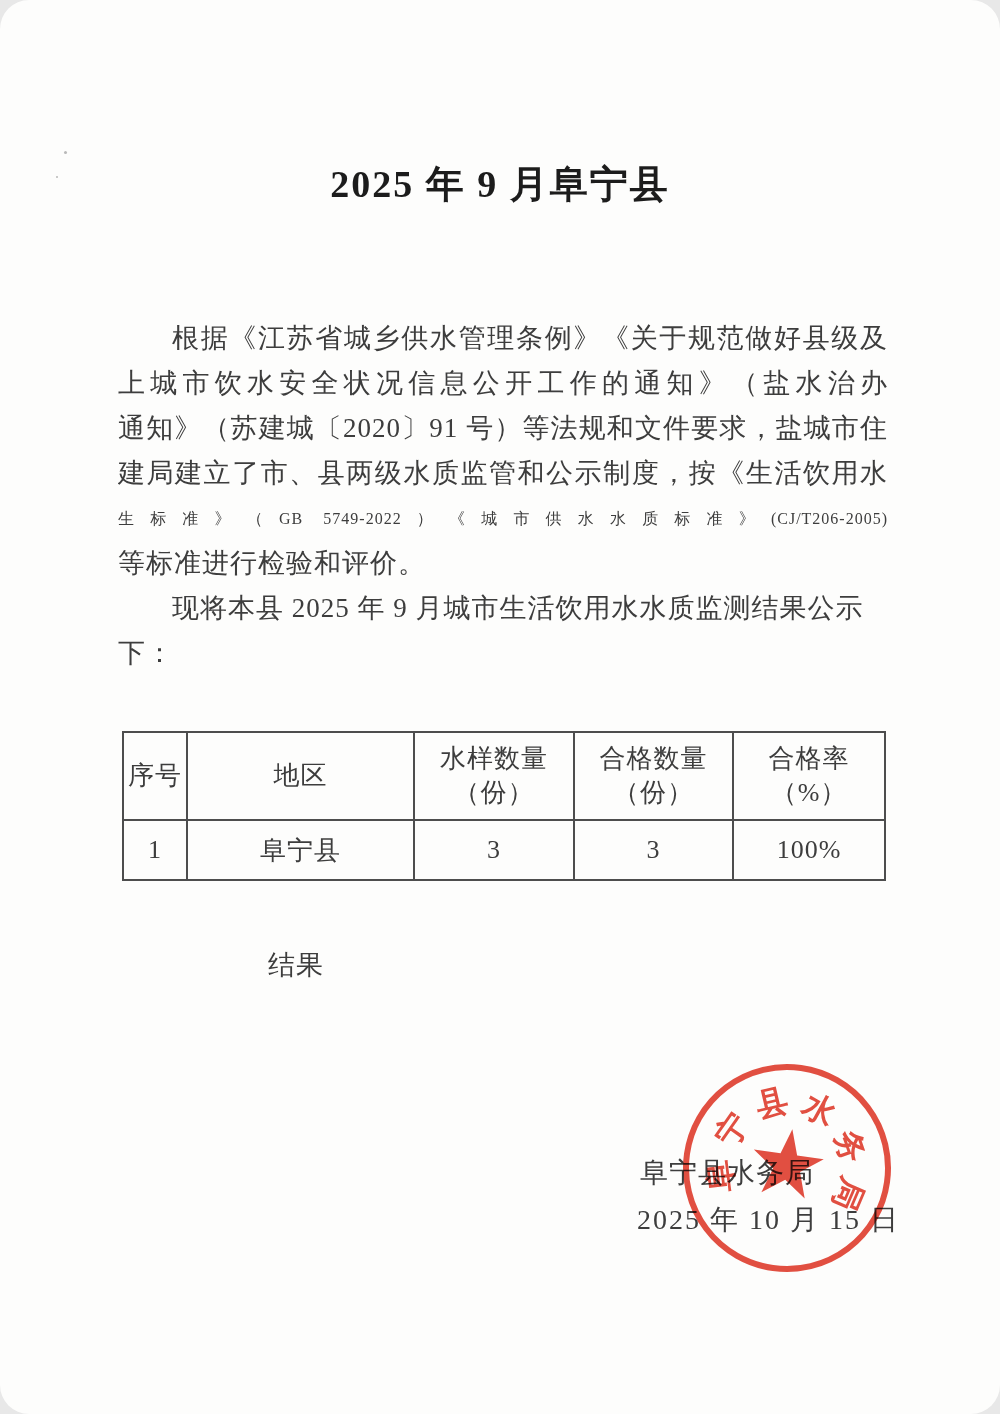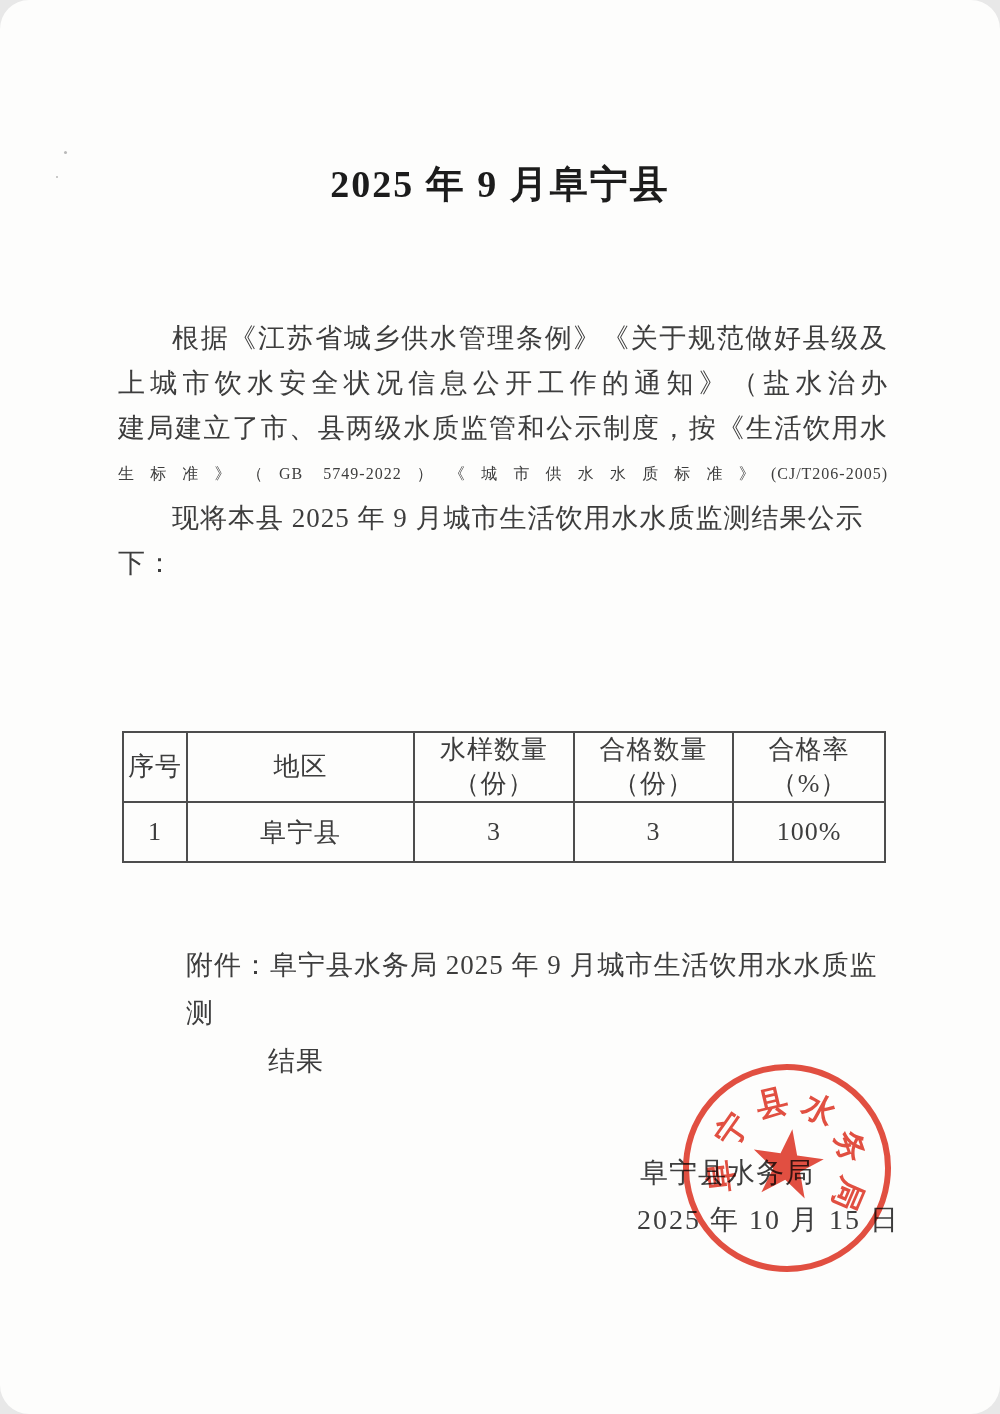--- a/index.html
+++ b/index.html
@@ -30,21 +30,21 @@
   .body-line.short{text-align:left;text-align-last:left;}
   .body-line.tight{font-size:16px;}
 
   
   .results-table{position:absolute;left:122px;top:731px;width:762px;
                  border-collapse:collapse;table-layout:fixed;
                  font-size:26px;color:#3d3d3d;}
   .results-table th,.results-table td{
     border:2px solid #4d4d4d;font-weight:normal;text-align:center;
     vertical-align:middle;padding:0;letter-spacing:1px;}
-  .results-table thead tr{height:70px;}
+  .results-table thead tr{height:88px;}
   .results-table tbody tr{height:60px;}
   .hdr-line{display:block;line-height:34px;}
 
   
   .attachment{position:absolute;left:186px;top:941px;width:710px;
               font-size:27px;line-height:48px;letter-spacing:1px;color:#3d3d3d;}
   .attachment .cont{padding-left:82px;}
 
   
   .sig-agency{position:absolute;left:640px;top:1154px;width:240px;
@@ -76,22 +76,24 @@
   <div class="speck speck1"></div>
   <div class="speck speck2"></div>
 
   <div class="title">
     <div>2025 年 9 月阜宁县</div>
   </div>
 
   <div class="body-text">
     <div class="body-line indent">根据《江苏省城乡供水管理条例》《关于规范做好县级及以</div>
     <div class="body-line">上城市饮水安全状况信息公开工作的通知》（盐水治办〔2019〕</div>
+    <div class="body-line">通知》（苏建城〔2020〕91 号）等法规和文件要求，盐城市住</div>
     <div class="body-line">建局建立了市、县两级水质监管和公示制度，按《生活饮用水卫</div>
     <div class="body-line tight">生标准》（GB 5749-2022）《城市供水水质标准》(CJ/T206-2005)</div>
+    <div class="body-line short">等标准进行检验和评价。</div>
     <div class="body-line indent short">现将本县 2025 年 9 月城市生活饮用水水质监测结果公示如</div>
     <div class="body-line short">下：</div>
   </div>
 
   <table class="results-table">
     <colgroup>
       <col style="width:64px">
         <col style="width:227px">
         <col style="width:160px">
       <col style="width:159px">
@@ -124,21 +126,20 @@
         <td>1</td>
         <td>阜宁县</td>
         <td>3</td>
         <td>3</td>
         <td>100%</td>
       </tr>
     </tbody>
   </table>
 
   <div class="attachment">
-    <div><span>附件：</span><span>阜宁县水务局 2025 年 9 月城市生活饮用水水质监测</span></div>
     <div class="cont">结果</div>
   </div>
 
   <div class="sig-agency">阜宁县水务局</div>
   <div class="sig-date">2025 年 10 月 15 日</div>
 
   <div class="seal">
     <span class="seal-star">★</span>
     <span class="seal-char c0">阜</span>
     <span class="seal-char c1">宁</span>

